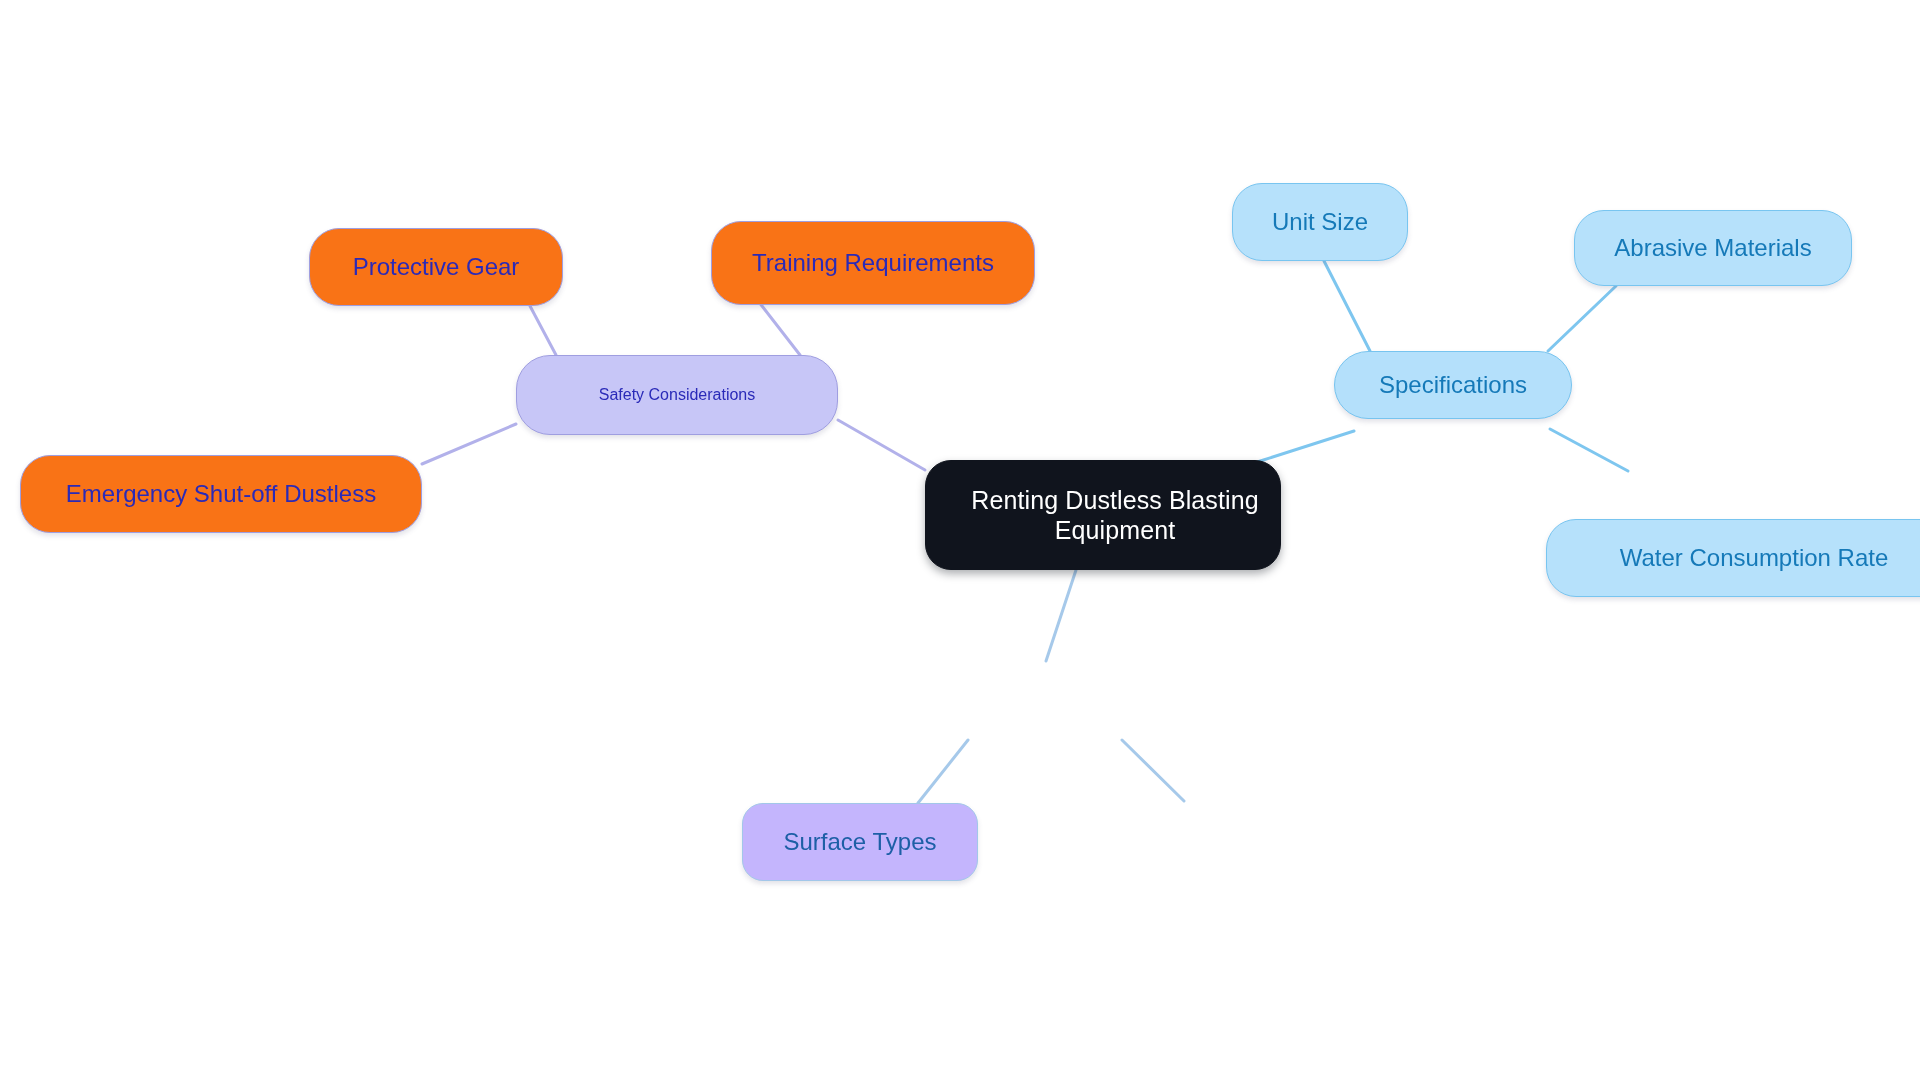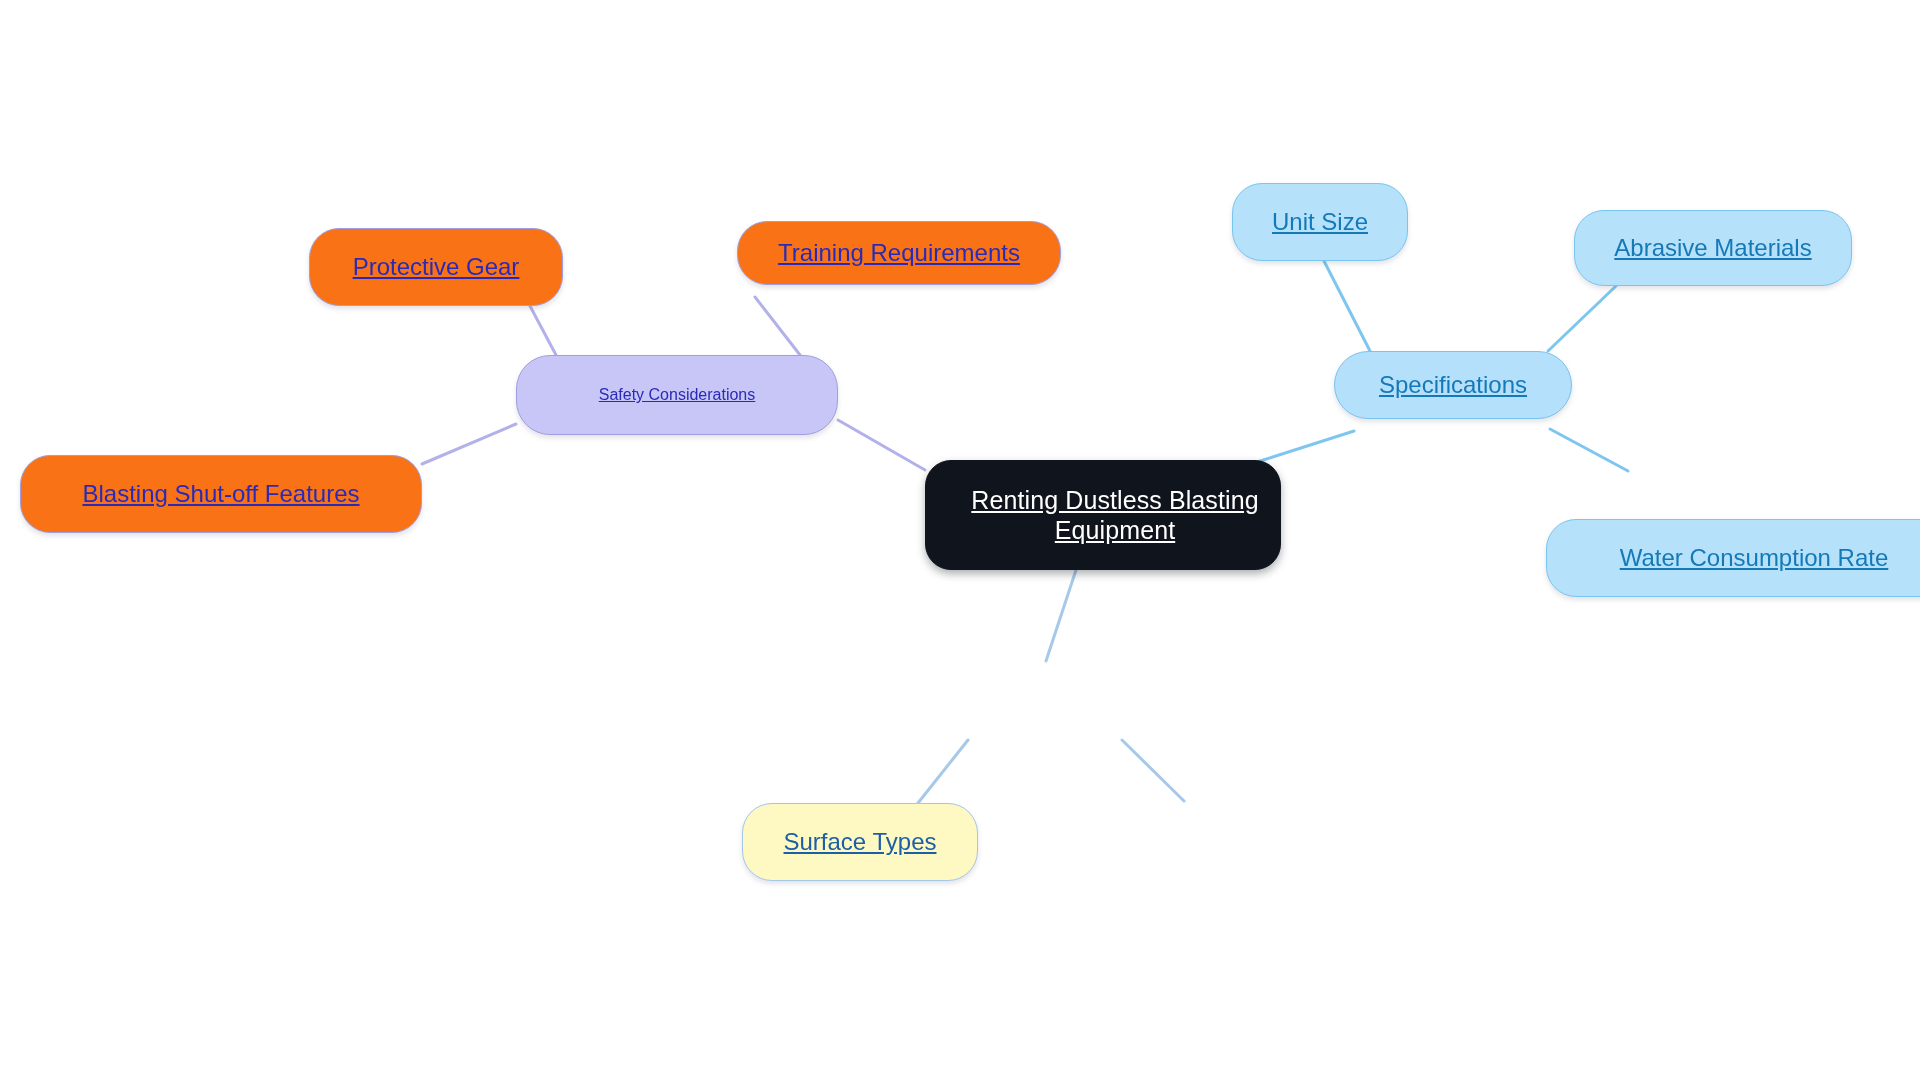--- a/index.html
+++ b/index.html
@@ -31,21 +31,20 @@
     box-sizing: border-box;
     display: flex;
     align-items: center;
     justify-content: center;
     text-align: center;
     line-height: 1.22;
     white-space: pre-line;
     border-style: solid;
     border-width: 1px;
     box-shadow: 0 3px 5px rgba(80, 80, 120, 0.16);
-    text-decoration: underline;
   }
   .node-root {
     background: #10141d;
     border-color: #10141d;
     color: #ffffff;
     border-radius: 26px;
     font-size: 25px;
     letter-spacing: 0.1px;
     box-shadow: 0 4px 9px rgba(15, 20, 30, 0.34);
   }
@@ -78,24 +77,24 @@
     font-size: 24px;
   }
   .node-branch-project {
     background: #cde3fa;
     border-color: #a2c7e9;
     color: #2d6fb4;
     border-radius: 34px;
     font-size: 24px;
   }
   .node-leaf-project {
-    background: #fef9c3;
+    background: #c4b5fd;
     border-color: #a2c7e9;
     color: #1d5fa6;
-    border-radius: 30px;
+    border-radius: 21px;
     font-size: 24px;
   }
   .node-label {
     display: block;
     padding: 0 4px;
   }
 </style>
 </head>
 <body>
 
@@ -119,25 +118,25 @@
     <span class="node-label">Renting Dustless Blasting
 Equipment</span>
   </div>
 
   <div class="node node-branch-safety" style="left: 516px; top: 355px; width: 322px; height: 80px;">
     <span class="node-label">Safety Considerations</span>
   </div>
   <div class="node node-leaf-safety" style="left: 309px; top: 228px; width: 254px; height: 78px;">
     <span class="node-label">Protective Gear</span>
   </div>
-  <div class="node node-leaf-safety" style="left: 737px; top: 221px; width: 324px; height: 64px;">
+  <div class="node node-leaf-safety" style="left: 711px; top: 221px; width: 324px; height: 84px;">
     <span class="node-label">Training Requirements</span>
   </div>
   <div class="node node-leaf-safety" style="left: 20px; top: 455px; width: 402px; height: 78px;">
-    <span class="node-label">Blasting Shut-off Features</span>
+    <span class="node-label">Emergency Shut-off Dustless</span>
   </div>
 
   <div class="node node-branch-specs" style="left: 1334px; top: 351px; width: 238px; height: 68px;">
     <span class="node-label">Specifications</span>
   </div>
   <div class="node node-leaf-specs" style="left: 1232px; top: 183px; width: 176px; height: 78px;">
     <span class="node-label">Unit Size</span>
   </div>
   <div class="node node-leaf-specs" style="left: 1574px; top: 210px; width: 278px; height: 76px;">
     <span class="node-label">Abrasive Materials</span>

